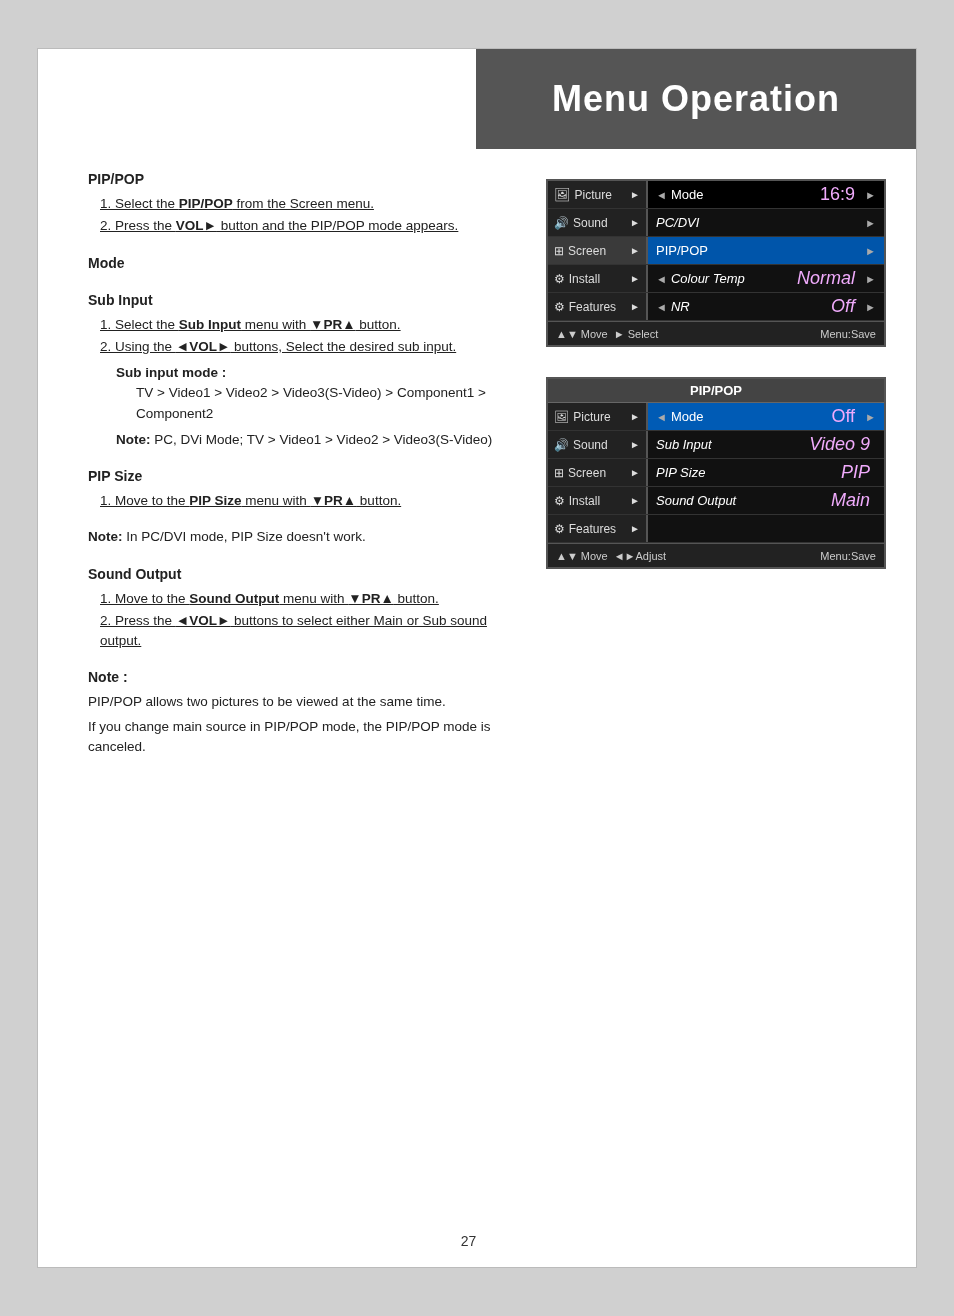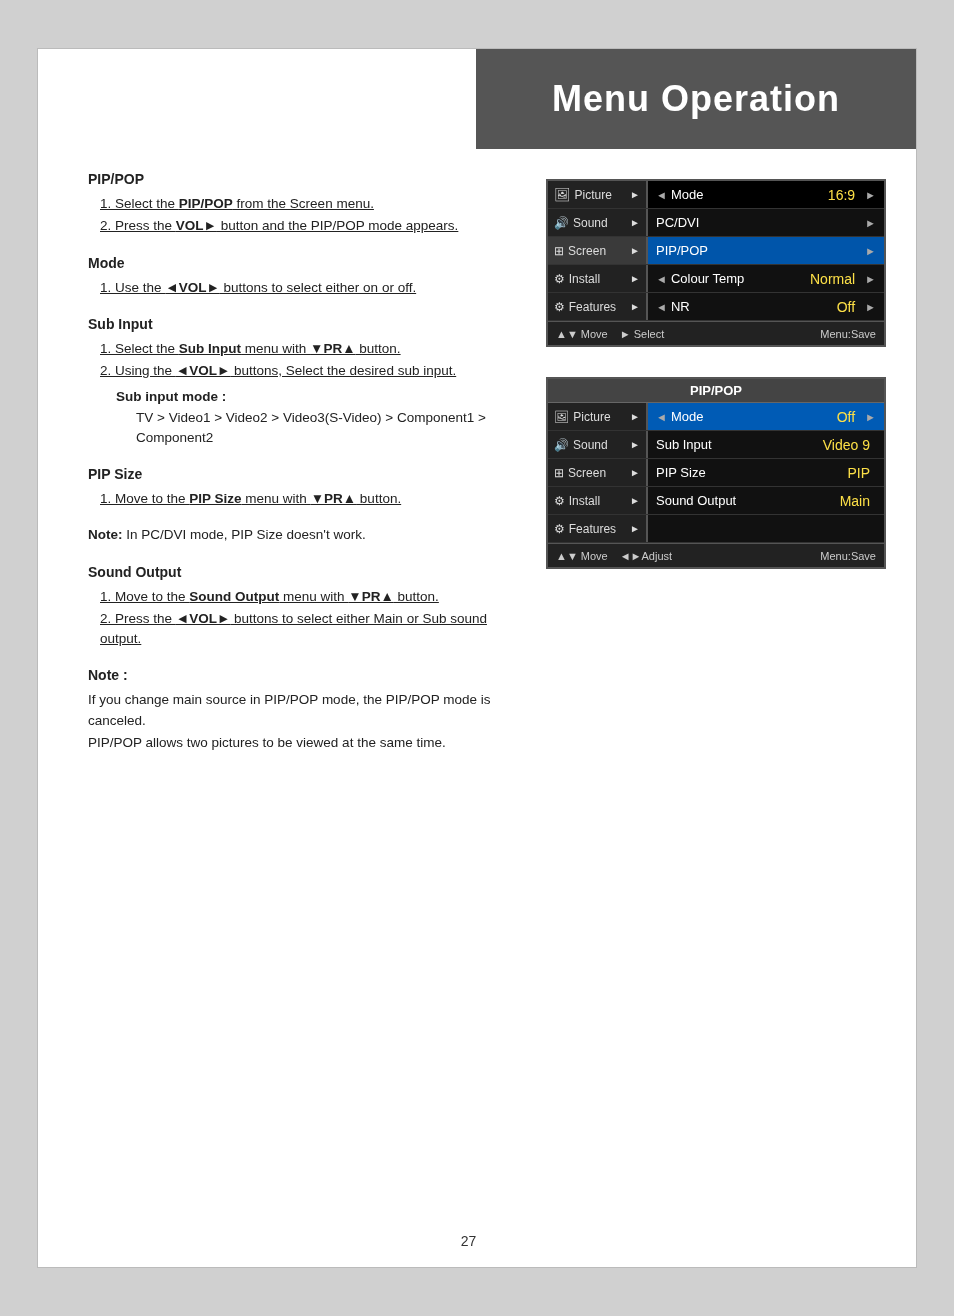--- a/index.html
+++ b/index.html
@@ -101,44 +101,45 @@
       padding: 0 8px;
       color: #fff;
       height: 100%;
       gap: 4px;
     }
     .menu-right.highlight {
       background: #0055aa;
     }
     .menu-right.dark-right {
       background: #111;
+      font-style: italic;
     }
     .arrow-left { color: #aaa; font-size: 11px; }
     .arrow-right { color: #aaa; font-size: 11px; }
     .menu-value {
       margin-left: auto;
       margin-right: 6px;
-      color: #fde047;
-      font-size: 14px;
+      color: #f0abfc;
+      font-size: 18px;
     }
     .menu-label { color: #fff; font-size: 13px; flex: 1; }
     .tri-right {
       color: #ddd;
       font-size: 10px;
       margin-left: auto;
     }
     .footer-row {
       display: flex;
       align-items: center;
       background: #222;
       height: 24px;
       padding: 0 8px;
       color: #ccc;
       font-size: 11px;
-      gap: 12px;
+      gap: 6px;
       border-top: 1px solid #555;
     }
     .footer-item { display: flex; align-items: center; gap: 3px; }
     .menu-section-header {
       background: #444;
       color: #fff;
       text-align: center;
       padding: 4px 0;
       font-size: 13px;
       font-weight: bold;
@@ -169,41 +170,41 @@
     <span class="header-title">Menu Operation</span>
   </div>
 
   <div class="content">
 
     <div class="section-title">PIP/POP</div>
     <div class="body-text indent">1. Select the <span class="bold">PIP/POP</span> from the Screen menu.</div>
     <div class="body-text indent">2. Press the <span class="bold">VOL►</span>  button and the PIP/POP mode appears.</div>
 
     <div class="section-title">Mode</div>
-    <div class="body-text indent">1. Use the <span class="bold">◄VOL►</span>  buttons to select either on or off.</div>
 
     <div class="section-title">Sub Input</div>
     <div class="body-text indent">1. Select the <span class="bold">Sub Input</span> menu with <span class="bold">▼PR▲</span> button.</div>
     <div class="body-text indent">2. Using the <span class="bold">◄VOL►</span>  buttons, Select the desired sub input.</div>
     <div style="margin-top:6px; margin-left:28px;">
       <div class="bold">Sub input mode :</div>
       <div class="sub-indent">TV &gt; Video1 &gt; Video2 &gt; Video3(S-Video) &gt; Component1 &gt; Component2</div>
+      <div style="margin-top:6px;"><span class="bold">Note:</span> <span>PC, DVi Mode; TV &gt; Video1 &gt; Video2 &gt; Video3(S-Video)</span></div>
     </div>
 
     <div class="section-title">PIP Size</div>
     <div class="body-text indent">1. Move to the <span class="bold">PIP Size</span> menu with <span class="bold">▼PR▲</span> button.</div>
     <div class="body-text" style="margin-top:16px;"><span class="bold">Note:</span> In PC/DVI mode, PIP Size doesn't work.</div>
 
     <div class="section-title">Sound Output</div>
     <div class="body-text indent">1. Move to the <span class="bold">Sound Output</span> menu with <span class="bold">▼PR▲</span> button.</div>
     <div class="body-text indent">2. Press the <span class="bold">◄VOL►</span>  buttons to select either Main or Sub sound output.</div>
 
     <div class="section-title">Note :</div>
+    <div class="body-text">PIP/POP allows two pictures to be viewed at the same time.</div>
     <div class="body-text" style="margin-top:4px;">If you change main source in PIP/POP mode, the PIP/POP mode is canceled.</div>
-    <div class="body-text">PIP/POP allows two pictures to be viewed at the same time.</div>
 
   </div>
 
   <div class="panels-area">
 
     <div class="menu-panel">
 
       <div class="menu-row">
         <div class="menu-left">
           <span style="font-size:13px;">🖼</span>

